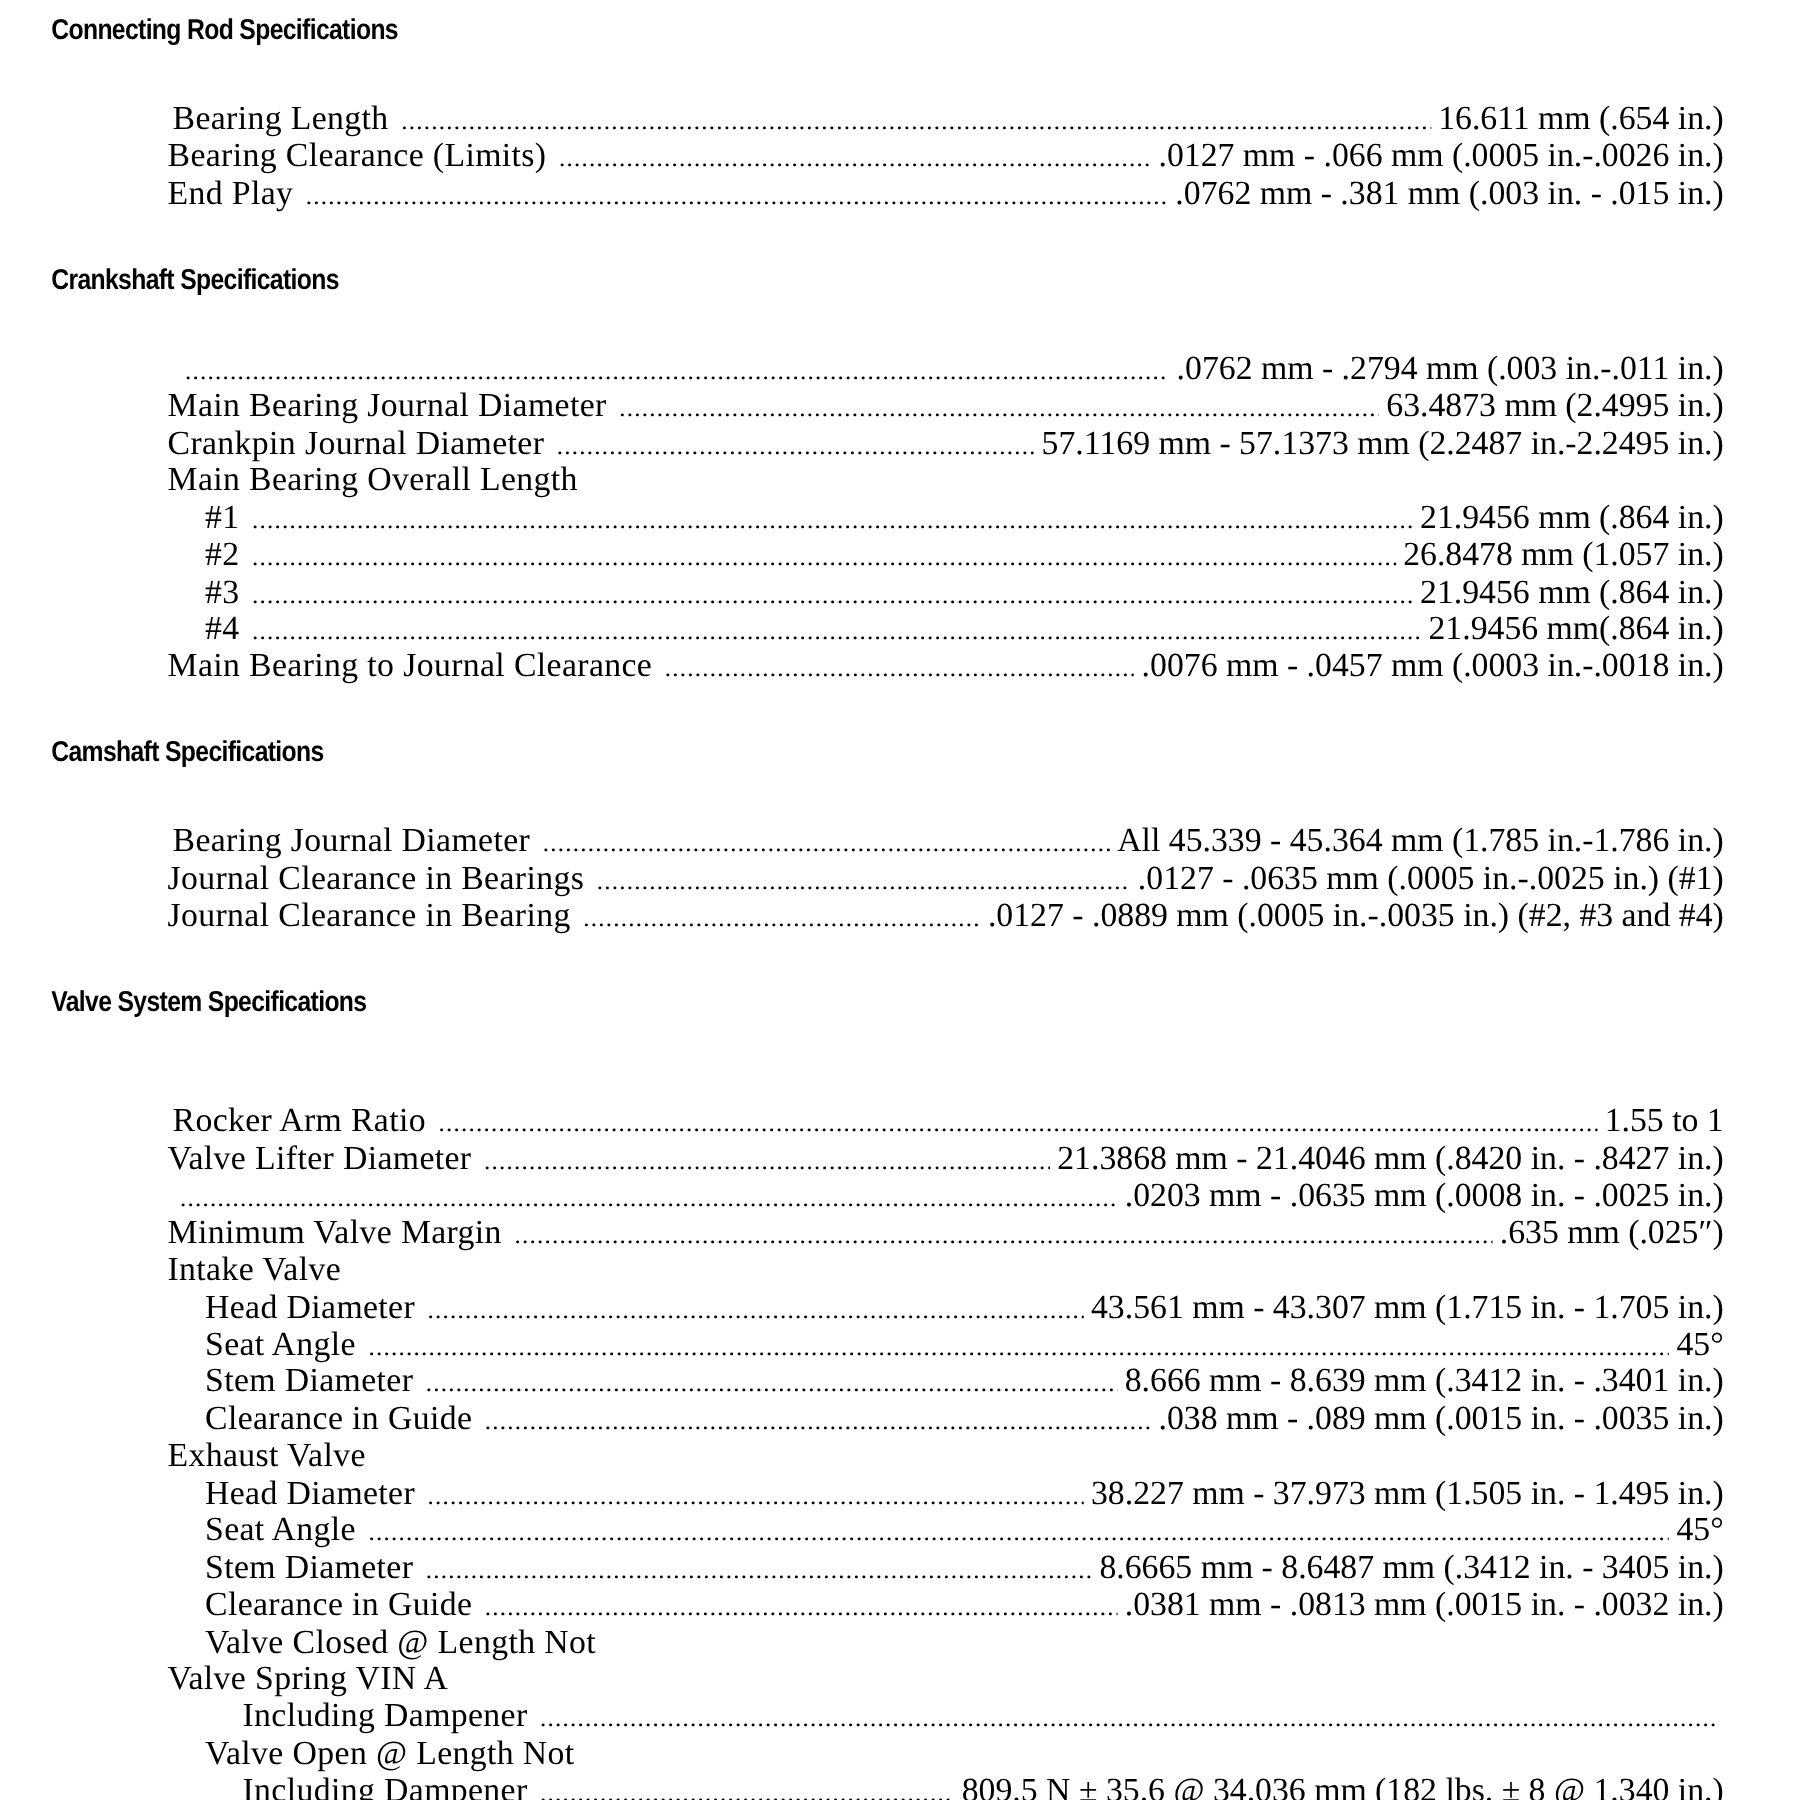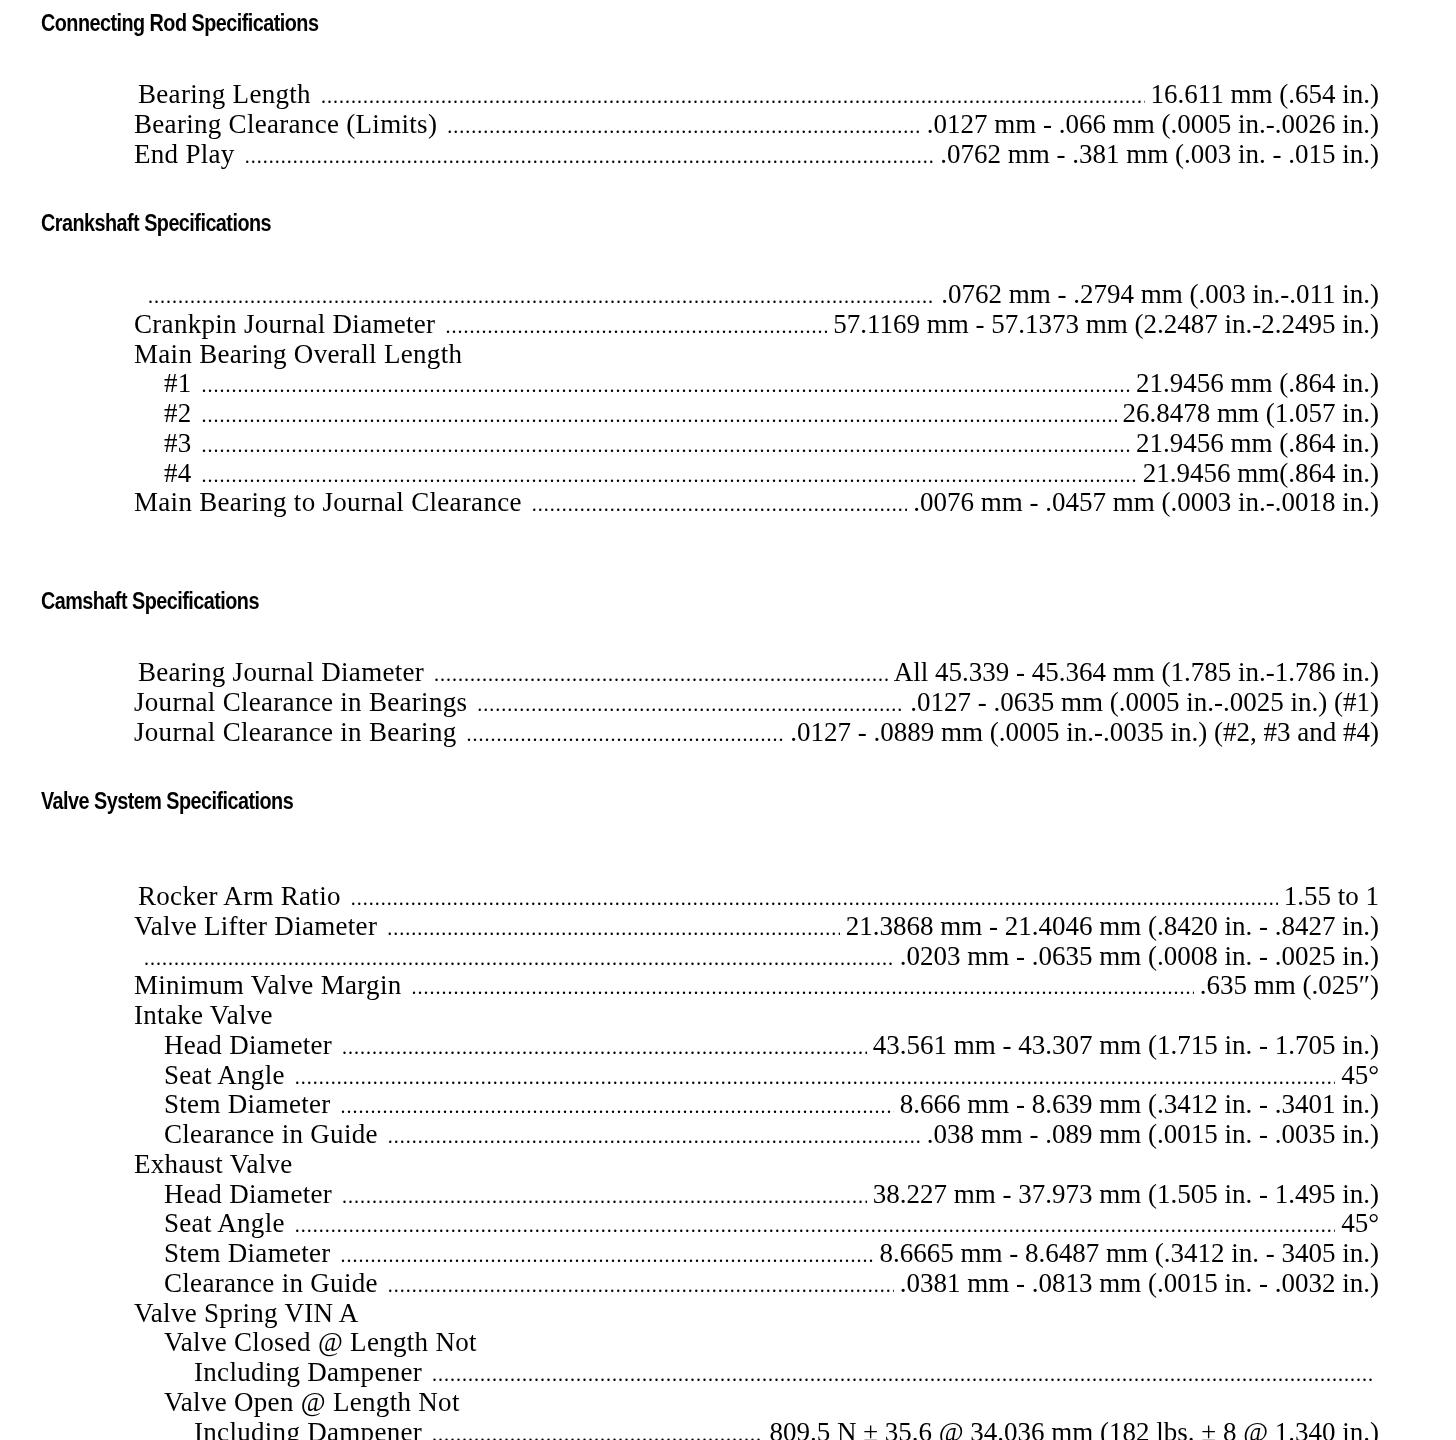--- a/index.html
+++ b/index.html
@@ -60,20 +60,25 @@
       </div>
   </div>
 
   <div class="section-heading" style="top:208px">Crankshaft Specifications</div>
   <div class="rows" style="top:280px">
     <div class="row lvl0 first">
         <span class="leader"></span>
         <span class="value">.0762 mm - .2794 mm (.003 in.-.011 in.)</span>
       </div>
     <div class="row lvl0">
+        <span class="label">Main Bearing Journal Diameter</span>
+        <span class="leader"></span>
+        <span class="value">63.4873 mm (2.4995 in.)</span>
+      </div>
+    <div class="row lvl0">
         <span class="label">Crankpin Journal Diameter</span>
         <span class="leader"></span>
         <span class="value">57.1169 mm - 57.1373 mm (2.2487 in.-2.2495 in.)</span>
       </div>
     <div class="row lvl0 heading-only">
         <span class="label">Main Bearing Overall Length</span>
       </div>
     <div class="row lvl1">
         <span class="label">#1</span>
         <span class="leader"></span>
@@ -180,26 +185,26 @@
     <div class="row lvl1">
         <span class="label">Stem Diameter</span>
         <span class="leader"></span>
         <span class="value">8.6665 mm - 8.6487 mm (.3412 in. - 3405 in.)</span>
       </div>
     <div class="row lvl1">
         <span class="label">Clearance in Guide</span>
         <span class="leader"></span>
         <span class="value">.0381 mm - .0813 mm (.0015 in. - .0032 in.)</span>
       </div>
-    <div class="row lvl0 heading-only">
-        <span class="label">Valve Spring VIN A</span>
-      </div>
     <div class="row lvl1 heading-only">
         <span class="label">Valve Closed @ Length Not</span>
       </div>
+    <div class="row lvl0 heading-only">
+        <span class="label">Valve Spring VIN A</span>
+      </div>
     <div class="row lvl2">
         <span class="label">Including Dampener</span>
         <span class="leader"></span>
       </div>
     <div class="row lvl1 heading-only">
         <span class="label">Valve Open @ Length Not</span>
       </div>
     <div class="row lvl2">
         <span class="label">Including Dampener</span>
         <span class="leader"></span>

